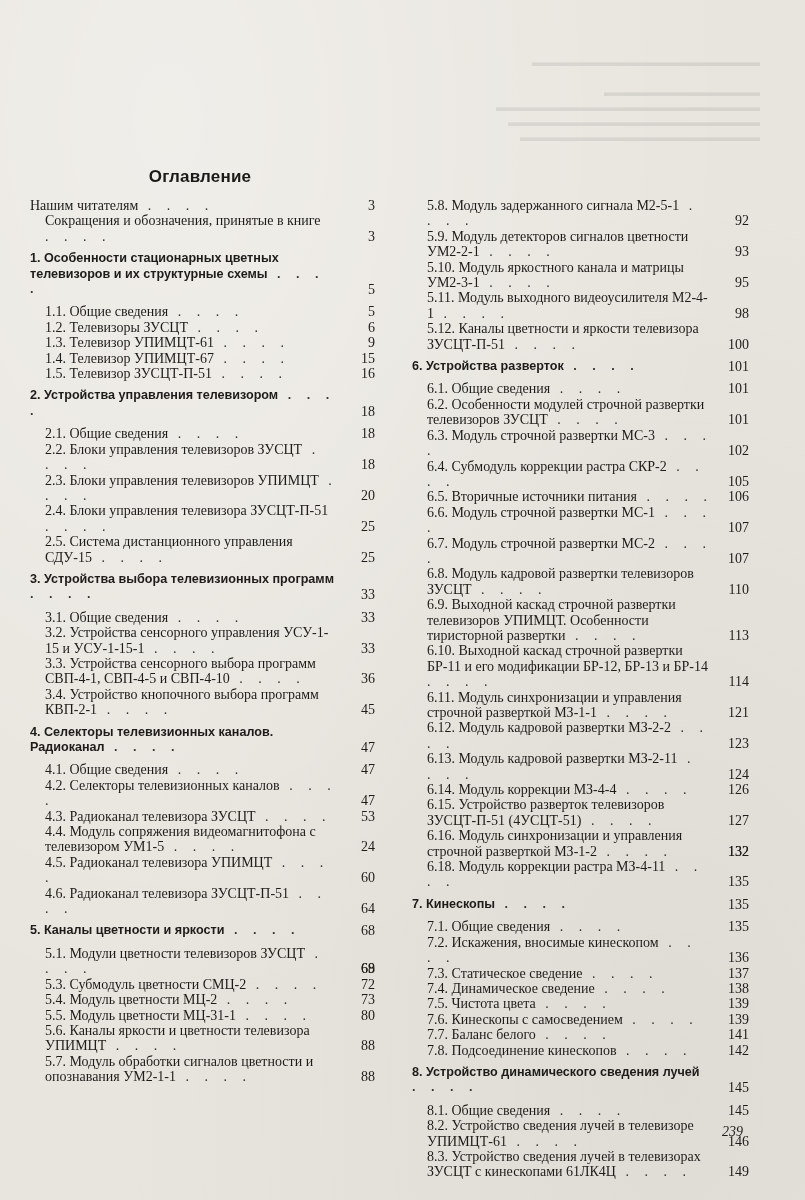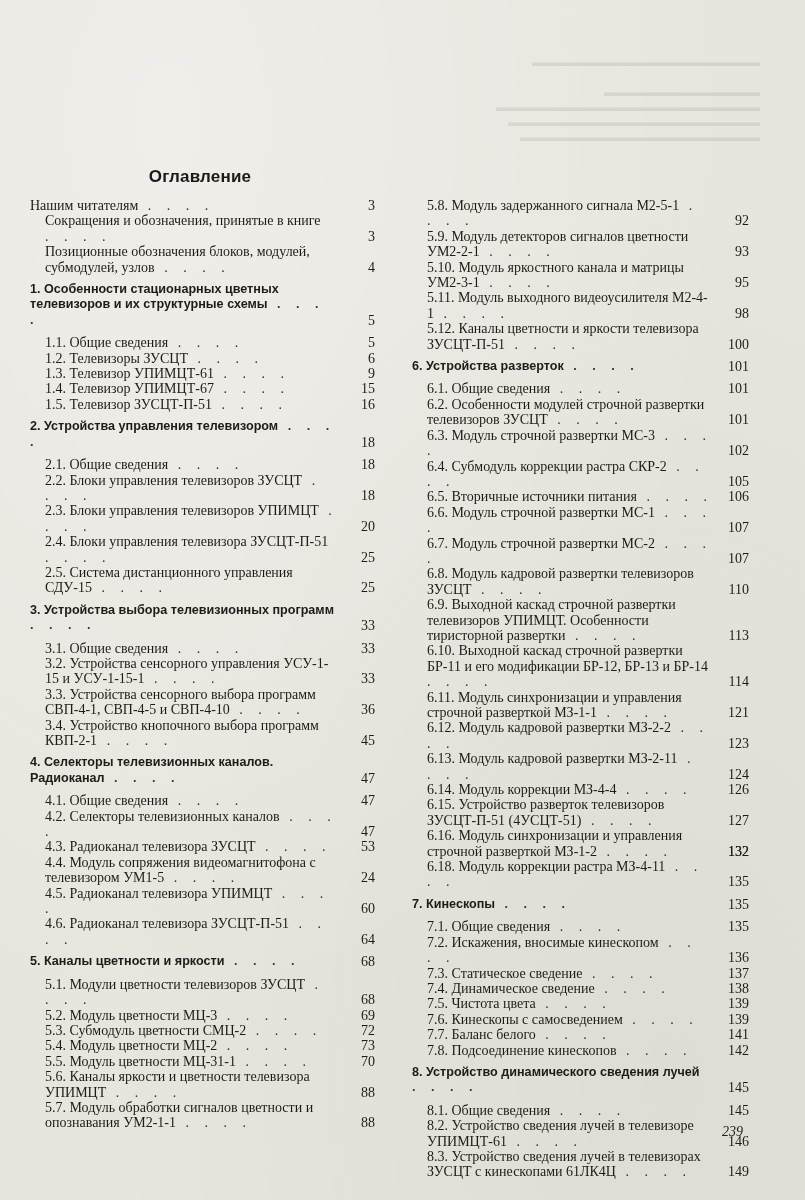--- a/index.html
+++ b/index.html
@@ -65,24 +65,20 @@
 
   <div class="col left" id="col-left">
       <div class="entry lvl0">
         <span class="txt">Нашим читателям<span class="dots"> . . . .</span></span>
         <span class="pg">3</span>
       </div>
       <div class="entry lvl1">
         <span class="txt">Сокращения и обозначения, принятые в книге<span class="dots"> . . . .</span></span>
         <span class="pg">3</span>
       </div>
-      <div class="entry lvl1">
-        <span class="txt">Позиционные обозначения блоков, модулей, субмодулей, узлов<span class="dots"> . . . .</span></span>
-        <span class="pg">4</span>
-      </div>
       <div class="entry chap">
         <span class="txt">1. Особенности стационарных цветных телевизоров и их структурные схемы<span class="dots"> . . . .</span></span>
         <span class="pg">5</span>
       </div>
       <div class="entry lvl1">
         <span class="txt">1.1. Общие сведения<span class="dots"> . . . .</span></span>
         <span class="pg">5</span>
       </div>
       <div class="entry lvl1">
         <span class="txt">1.2. Телевизоры ЗУСЦТ<span class="dots"> . . . .</span></span>
@@ -174,34 +170,33 @@
       </div>
       <div class="entry chap">
         <span class="txt">5. Каналы цветности и яркости<span class="dots"> . . . .</span></span>
         <span class="pg">68</span>
       </div>
       <div class="entry lvl1">
         <span class="txt">5.1. Модули цветности телевизоров ЗУСЦТ<span class="dots"> . . . .</span></span>
         <span class="pg">68</span>
       </div>
       <div class="entry lvl1">
-        <span class="txt">5.2. Модуль цветности МЦ-3<span class="dots"> . . . .</span></span>
         <span class="pg">69</span>
       </div>
       <div class="entry lvl1">
         <span class="txt">5.3. Субмодуль цветности СМЦ-2<span class="dots"> . . . .</span></span>
         <span class="pg">72</span>
       </div>
       <div class="entry lvl1">
         <span class="txt">5.4. Модуль цветности МЦ-2<span class="dots"> . . . .</span></span>
         <span class="pg">73</span>
       </div>
       <div class="entry lvl1">
         <span class="txt">5.5. Модуль цветности МЦ-31-1<span class="dots"> . . . .</span></span>
-        <span class="pg">70</span>
+        <span class="pg">80</span>
       </div>
       <div class="entry lvl1">
         <span class="txt">5.6. Каналы яркости и цветности телевизора УПИМЦТ<span class="dots"> . . . .</span></span>
         <span class="pg">88</span>
       </div>
       <div class="entry lvl1">
         <span class="txt">5.7. Модуль обработки сигналов цветности и опознавания УМ2-1-1<span class="dots"> . . . .</span></span>
         <span class="pg">88</span>
       </div>
     </div>

